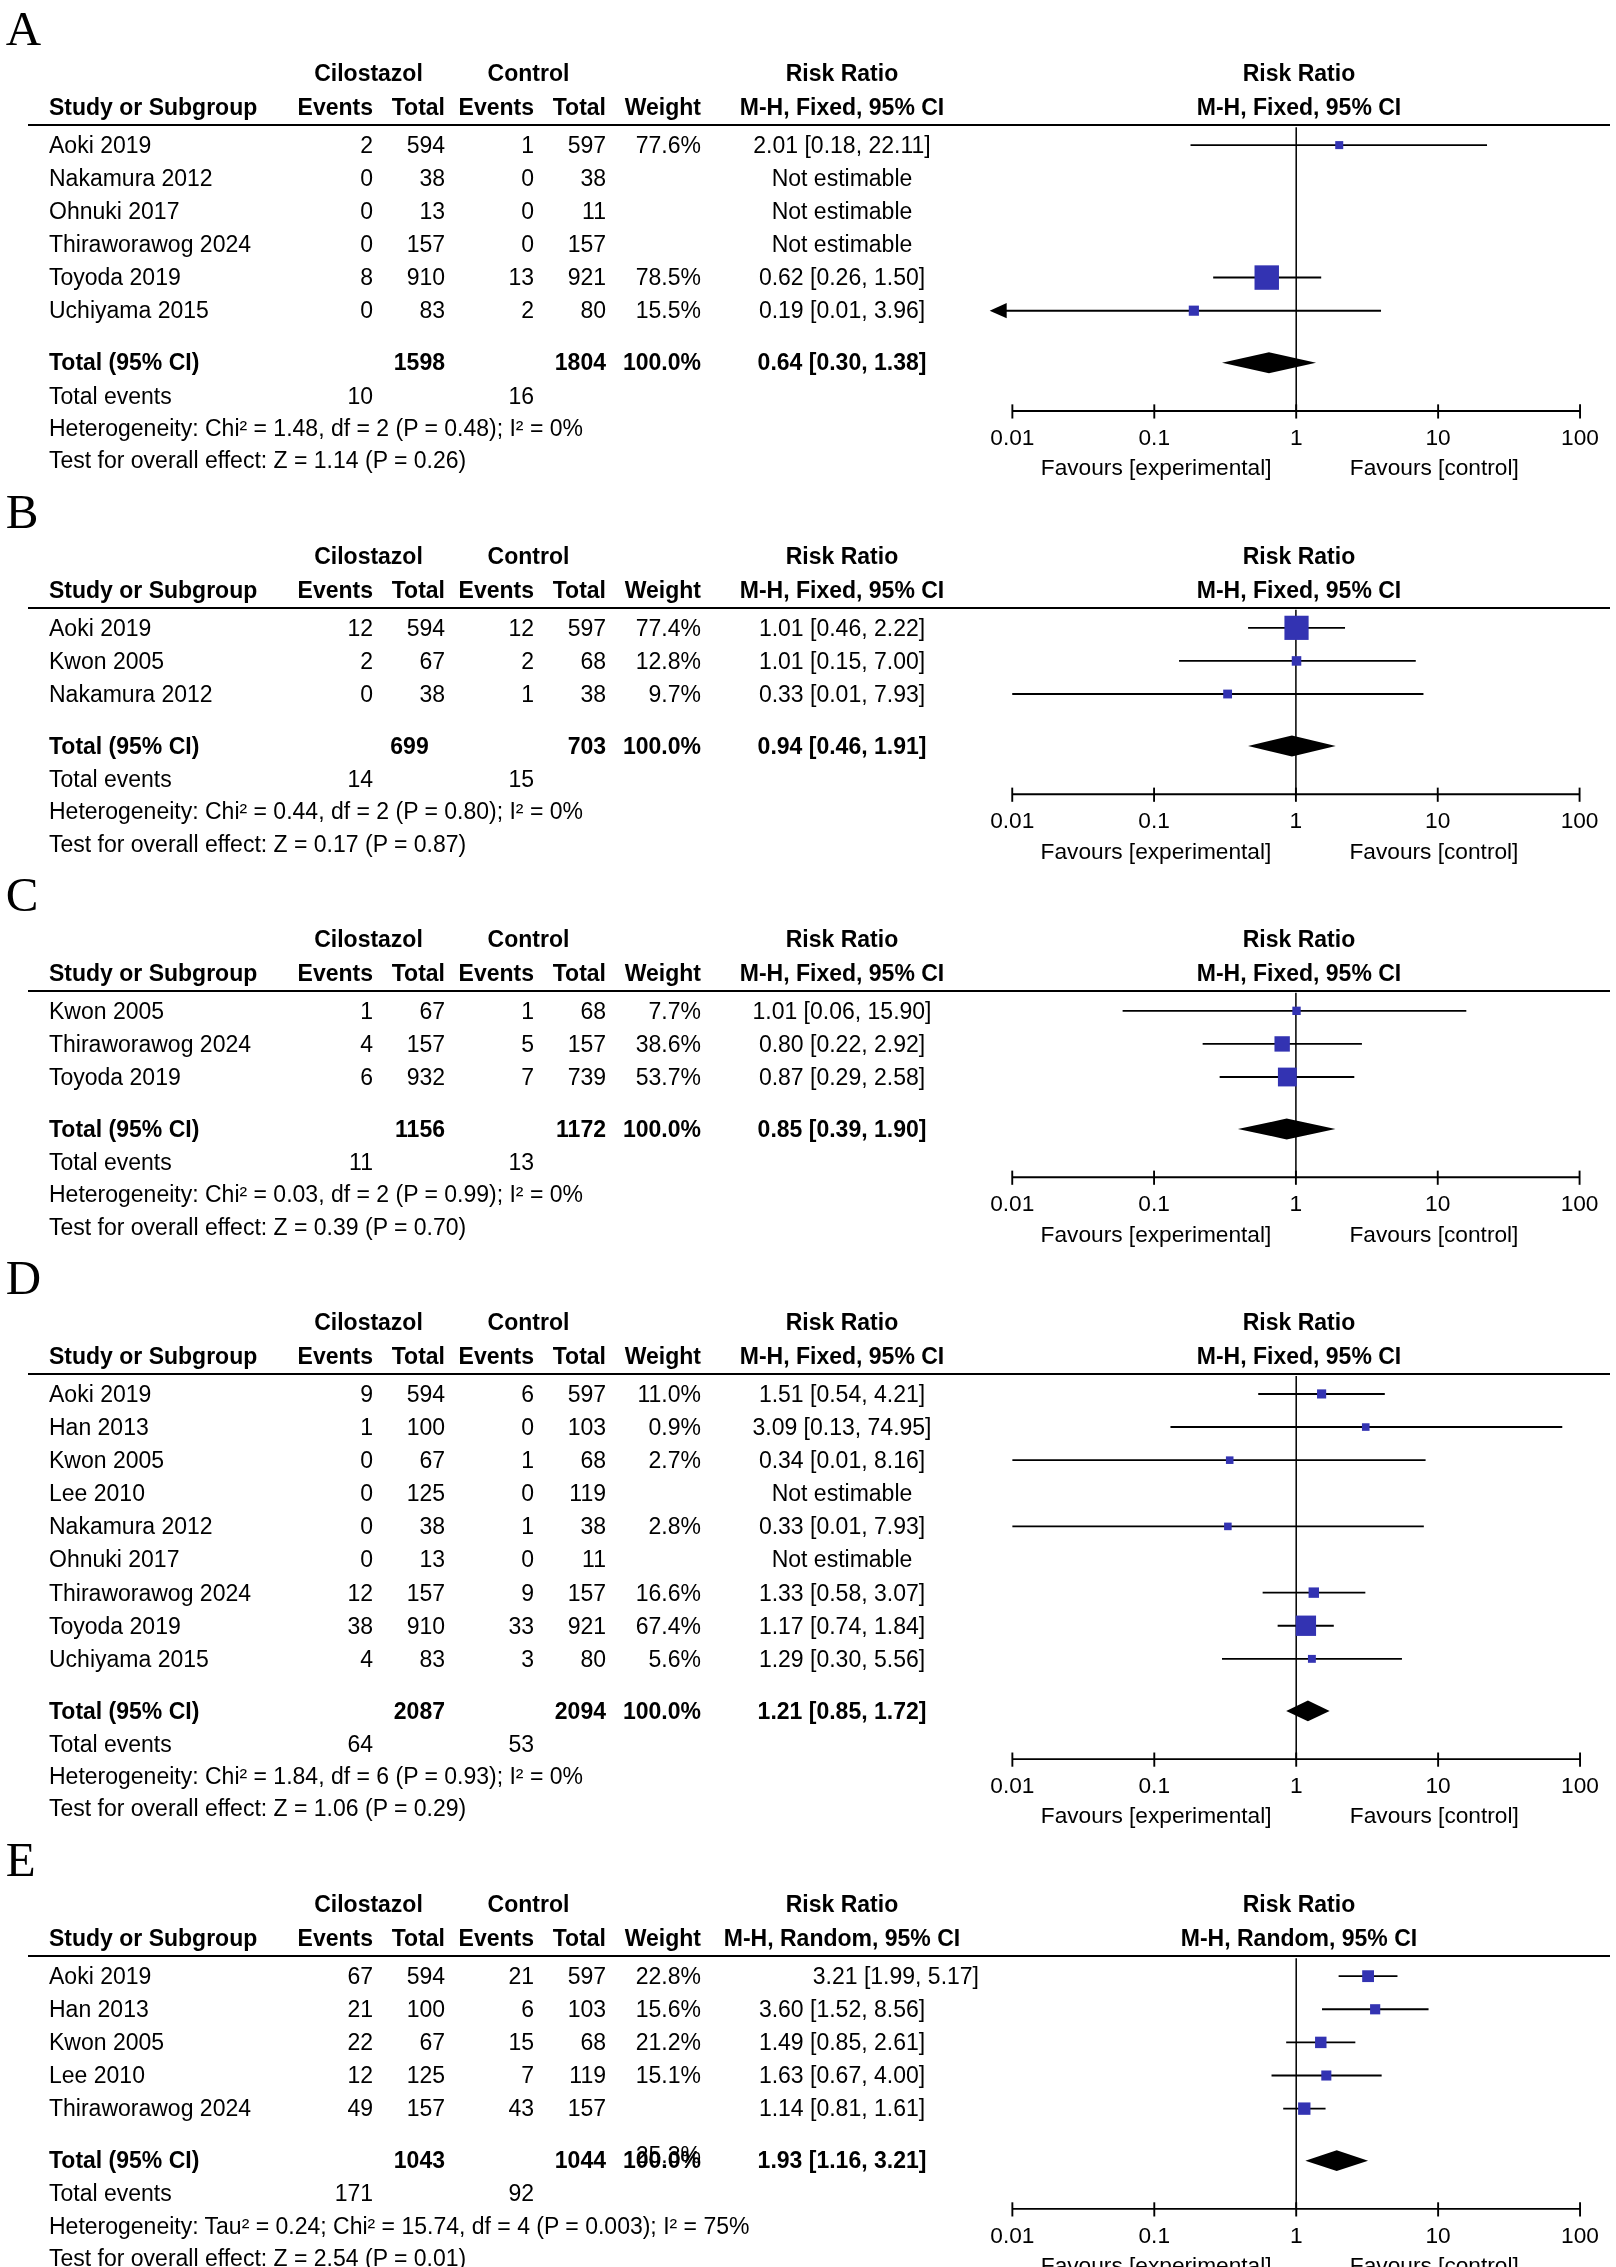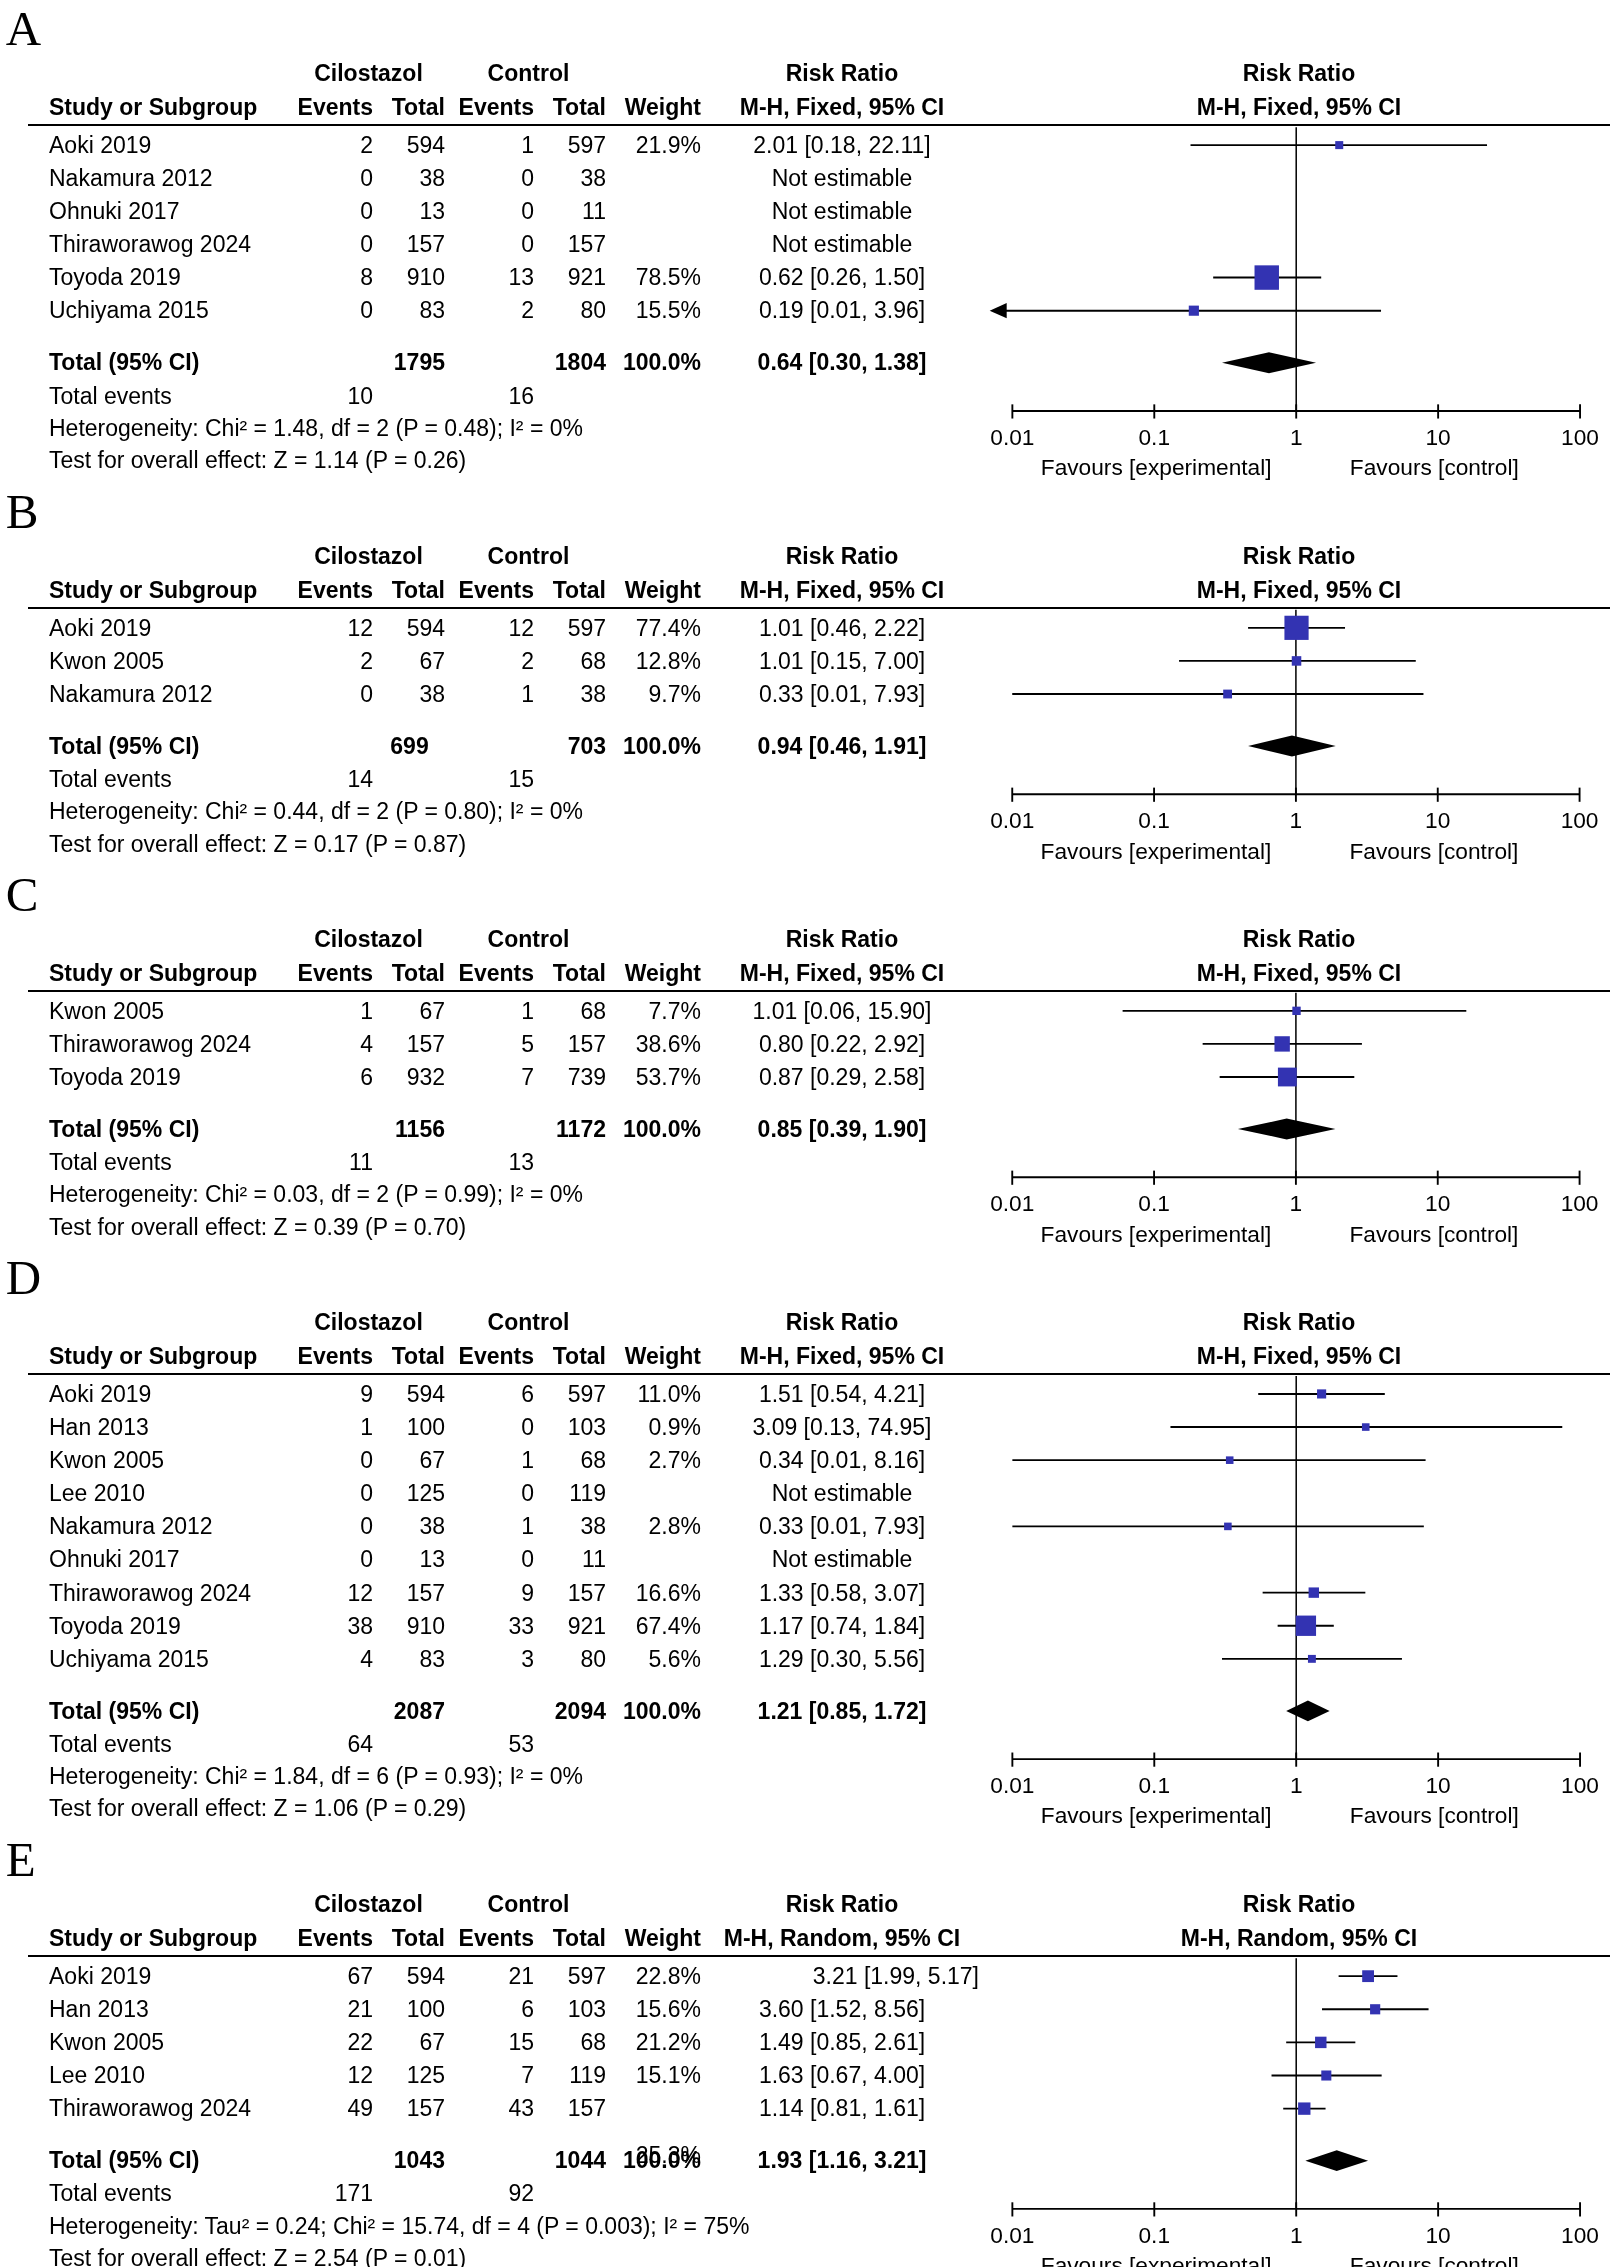--- a/index.html
+++ b/index.html
@@ -40,21 +40,21 @@
         <div class="cell bold" style="left: 535px; top: 36px; width: 71px; text-align: right;">Total</div>
         <div class="cell bold" style="left: 606px; top: 36px; width: 95px; text-align: right;">Weight</div>
         <div class="cell bold" style="left: 705px; top: 36px; width: 274px; text-align: center;">M-H, Fixed, 95% CI</div>
         <div class="cell bold" style="left: 989px; top: 36px; width: 620px; text-align: center;">M-H, Fixed, 95% CI</div>
         <div class="hdr-line" style="top: 69px;"></div>
         <div class="cell" style="left: 49px; top: 74px; width: 244px; text-align: left;">Aoki 2019</div>
         <div class="cell" style="left: 293px; top: 74px; width: 80px; text-align: right;">2</div>
         <div class="cell" style="left: 374px; top: 74px; width: 71px; text-align: right;">594</div>
         <div class="cell" style="left: 452px; top: 74px; width: 82px; text-align: right;">1</div>
         <div class="cell" style="left: 535px; top: 74px; width: 71px; text-align: right;">597</div>
-        <div class="cell" style="left: 606px; top: 74px; width: 95px; text-align: right;">21.9%</div>
+        <div class="cell" style="left: 606px; top: 74px; width: 95px; text-align: right;">77.6%</div>
         <div class="cell" style="left: 705px; top: 74px; width: 274px; text-align: center;">2.01 [0.18, 22.11]</div>
         <div class="cell" style="left: 49px; top: 107px; width: 244px; text-align: left;">Nakamura 2012</div>
         <div class="cell" style="left: 293px; top: 107px; width: 80px; text-align: right;">0</div>
         <div class="cell" style="left: 374px; top: 107px; width: 71px; text-align: right;">38</div>
         <div class="cell" style="left: 452px; top: 107px; width: 82px; text-align: right;">0</div>
         <div class="cell" style="left: 535px; top: 107px; width: 71px; text-align: right;">38</div>
         <div class="cell" style="left: 606px; top: 107px; width: 95px; text-align: right;"></div>
         <div class="cell" style="left: 705px; top: 107px; width: 274px; text-align: center;">Not estimable</div>
         <div class="cell" style="left: 49px; top: 140px; width: 244px; text-align: left;">Ohnuki 2017</div>
         <div class="cell" style="left: 293px; top: 140px; width: 80px; text-align: right;">0</div>
@@ -78,21 +78,21 @@
         <div class="cell" style="left: 606px; top: 206px; width: 95px; text-align: right;">78.5%</div>
         <div class="cell" style="left: 705px; top: 206px; width: 274px; text-align: center;">0.62 [0.26, 1.50]</div>
         <div class="cell" style="left: 49px; top: 239px; width: 244px; text-align: left;">Uchiyama 2015</div>
         <div class="cell" style="left: 293px; top: 239px; width: 80px; text-align: right;">0</div>
         <div class="cell" style="left: 374px; top: 239px; width: 71px; text-align: right;">83</div>
         <div class="cell" style="left: 452px; top: 239px; width: 82px; text-align: right;">2</div>
         <div class="cell" style="left: 535px; top: 239px; width: 71px; text-align: right;">80</div>
         <div class="cell" style="left: 606px; top: 239px; width: 95px; text-align: right;">15.5%</div>
         <div class="cell" style="left: 705px; top: 239px; width: 274px; text-align: center;">0.19 [0.01, 3.96]</div>
         <div class="cell bold" style="left: 49px; top: 291px; width: 244px; text-align: left;">Total (95% CI)</div>
-        <div class="cell bold" style="left: 374px; top: 291px; width: 71px; text-align: right;">1795</div>
+        <div class="cell bold" style="left: 374px; top: 291px; width: 71px; text-align: right;">1598</div>
         <div class="cell bold" style="left: 535px; top: 291px; width: 71px; text-align: right;">1804</div>
         <div class="cell bold" style="left: 606px; top: 291px; width: 95px; text-align: right;">100.0%</div>
         <div class="cell bold" style="left: 705px; top: 291px; width: 274px; text-align: center;">0.64 [0.30, 1.38]</div>
         <div class="cell" style="left: 49px; top: 325px; width: 244px; text-align: left;">Total events</div>
         <div class="cell" style="left: 293px; top: 325px; width: 80px; text-align: right;">10</div>
         <div class="cell" style="left: 452px; top: 325px; width: 82px; text-align: right;">16</div>
         <div class="cell" style="left: 49px; top: 357px; width: 927px; text-align: left;">Heterogeneity: Chi² = 1.48, df = 2 (P = 0.48); I² = 0%</div>
         <div class="cell" style="left: 49px; top: 389px; width: 927px; text-align: left;">Test for overall effect: Z = 1.14 (P = 0.26)</div>
         <svg width="1616" height="430" class="plot-svg" viewBox="0 0 1708 454">
           <line x1="1370" y1="76" x2="1370" y2="376" stroke="#000000" stroke-width="1.6"></line>

